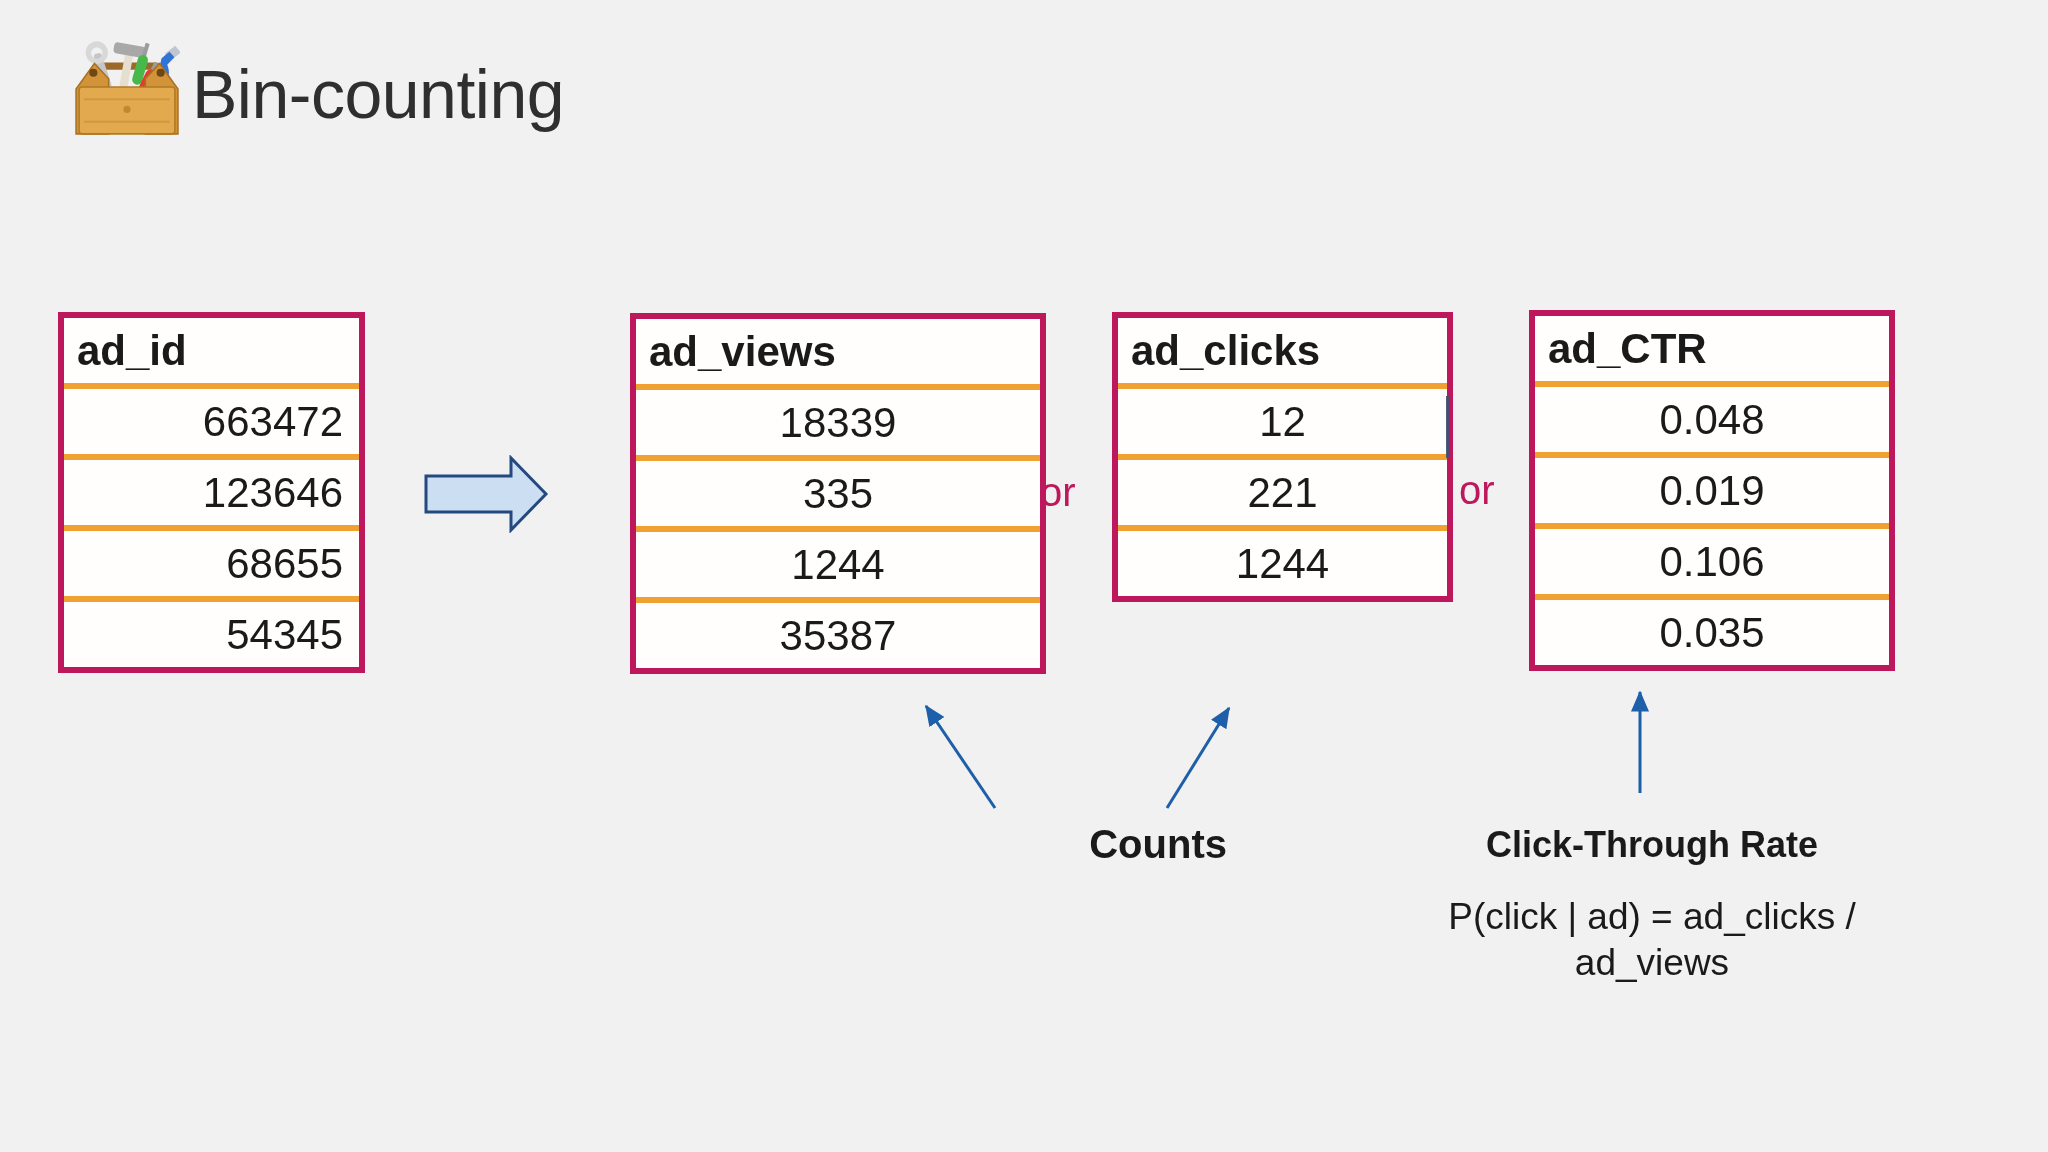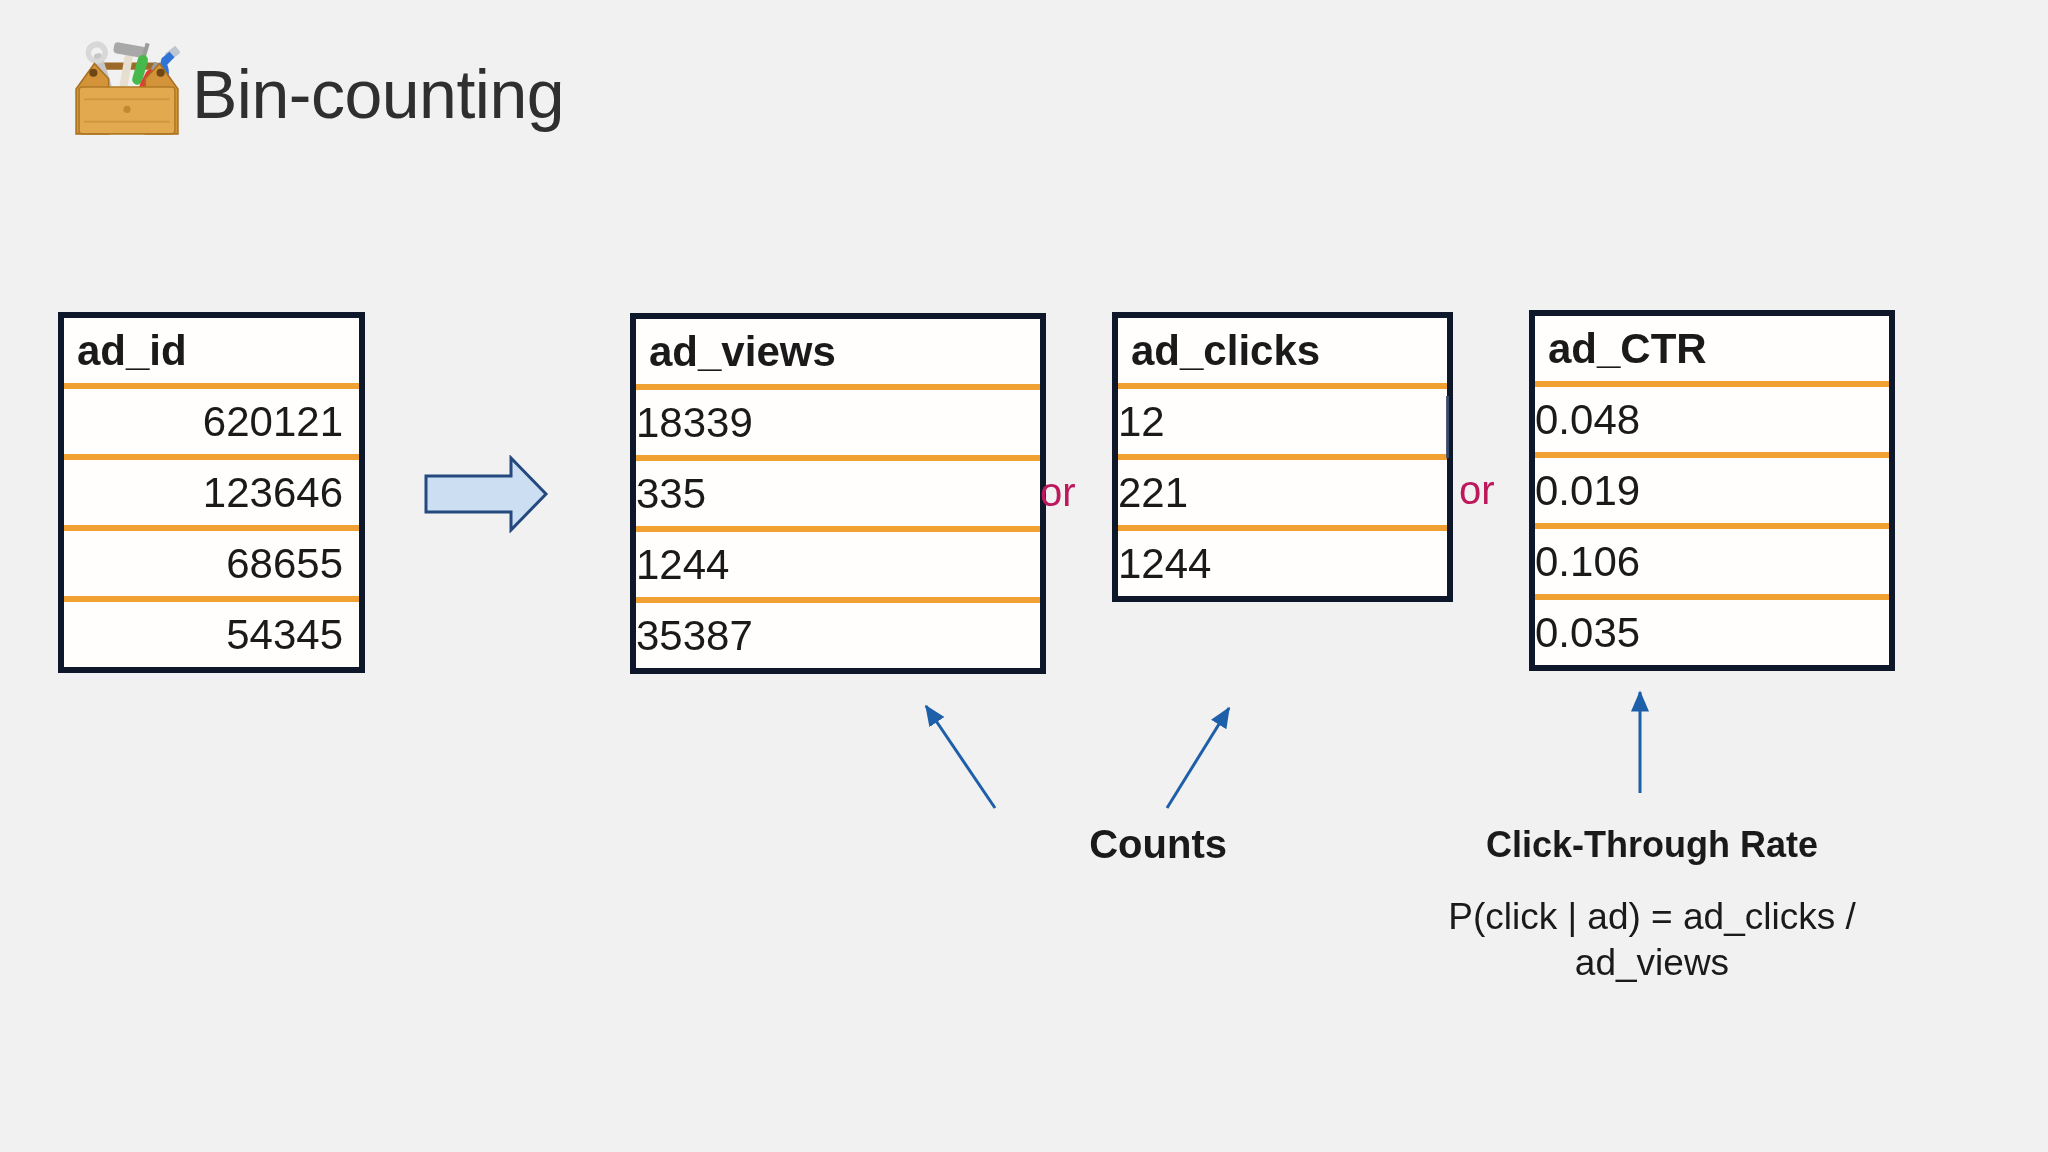--- a/index.html
+++ b/index.html
@@ -16,35 +16,35 @@
   .slide-title {
     position: absolute; left: 192px; top: 56px;
     font-size: 68px; line-height: 76px; font-weight: 400;
     color: #2f2f2f; letter-spacing: -0.5px;
   }
   .toolbox { position: absolute; left: 74px; top: 36px; width: 106px; height: 102px; }
 
   
   .dtable {
     position: absolute;
-    border: 6px solid #0f172a;
+    border: 6px solid #be185d;
     background: #f0a132;
     display: flex; flex-direction: column;
     box-sizing: border-box;
   }
   .dtable .trow {
     height: 65px; background: #fffefd;
     font-size: 42px; line-height: 65px;
     white-space: nowrap; overflow: hidden;
     box-sizing: border-box;
   }
   .dtable .trow + .trow { margin-top: 6px; }
   .dtable .thead { font-weight: 700; text-align: left; padding-left: 13px; }
   .dtable .num-right { text-align: right; padding-right: 16px; }
-  .dtable .num-center { text-align: left; }
+  .dtable .num-center { text-align: center; }
 
   .t-ad-id     { left: 58px;   top: 312px; width: 307px; }
   .t-ad-views  { left: 630px;  top: 313px; width: 416px; }
   .t-ad-clicks { left: 1112px; top: 312px; width: 341px; }
   .t-ad-ctr    { left: 1529px; top: 310px; width: 366px; }
 
   
   .or-label {
     position: absolute; width: 70px; text-align: left;
     font-size: 40px; line-height: 46px; color: #be185d;
@@ -110,21 +110,21 @@
     <polygon points="102,96 102,52 84,27 70,42 70,96" fill="#d29339" stroke="#a87122" stroke-width="1.5"></polygon>
     <circle cx="85" cy="36" r="4" fill="#6e4714"></circle>
     <rect x="5" y="50" width="94" height="46" rx="3" fill="#e3a94e" stroke="#b07a24" stroke-width="1.5"></rect>
     <path d="M10 62 h84 M10 84 h84" stroke="#cf9840" stroke-width="2" fill="none"></path>
     <circle cx="52" cy="72" r="3.5" fill="#c08a33"></circle>
   </svg>
   <div class="slide-title">Bin-counting</div>
 
   <div class="dtable t-ad-id">
     <div class="trow thead">ad_id</div>
-    <div class="trow num-right">620121</div>
+    <div class="trow num-right">663472</div>
     <div class="trow num-right">123646</div>
     <div class="trow num-right">68655</div>
     <div class="trow num-right">54345</div>
   </div>
 
   <svg class="block-arrow" viewBox="0 0 125 78" aria-hidden="true">
     <path d="M2 21 H87 V3 L122 39 L87 75 V57 H2 Z" fill="#CBDEF2" stroke="#24497F" stroke-width="3"></path>
   </svg>
 
   <div class="dtable t-ad-views">

